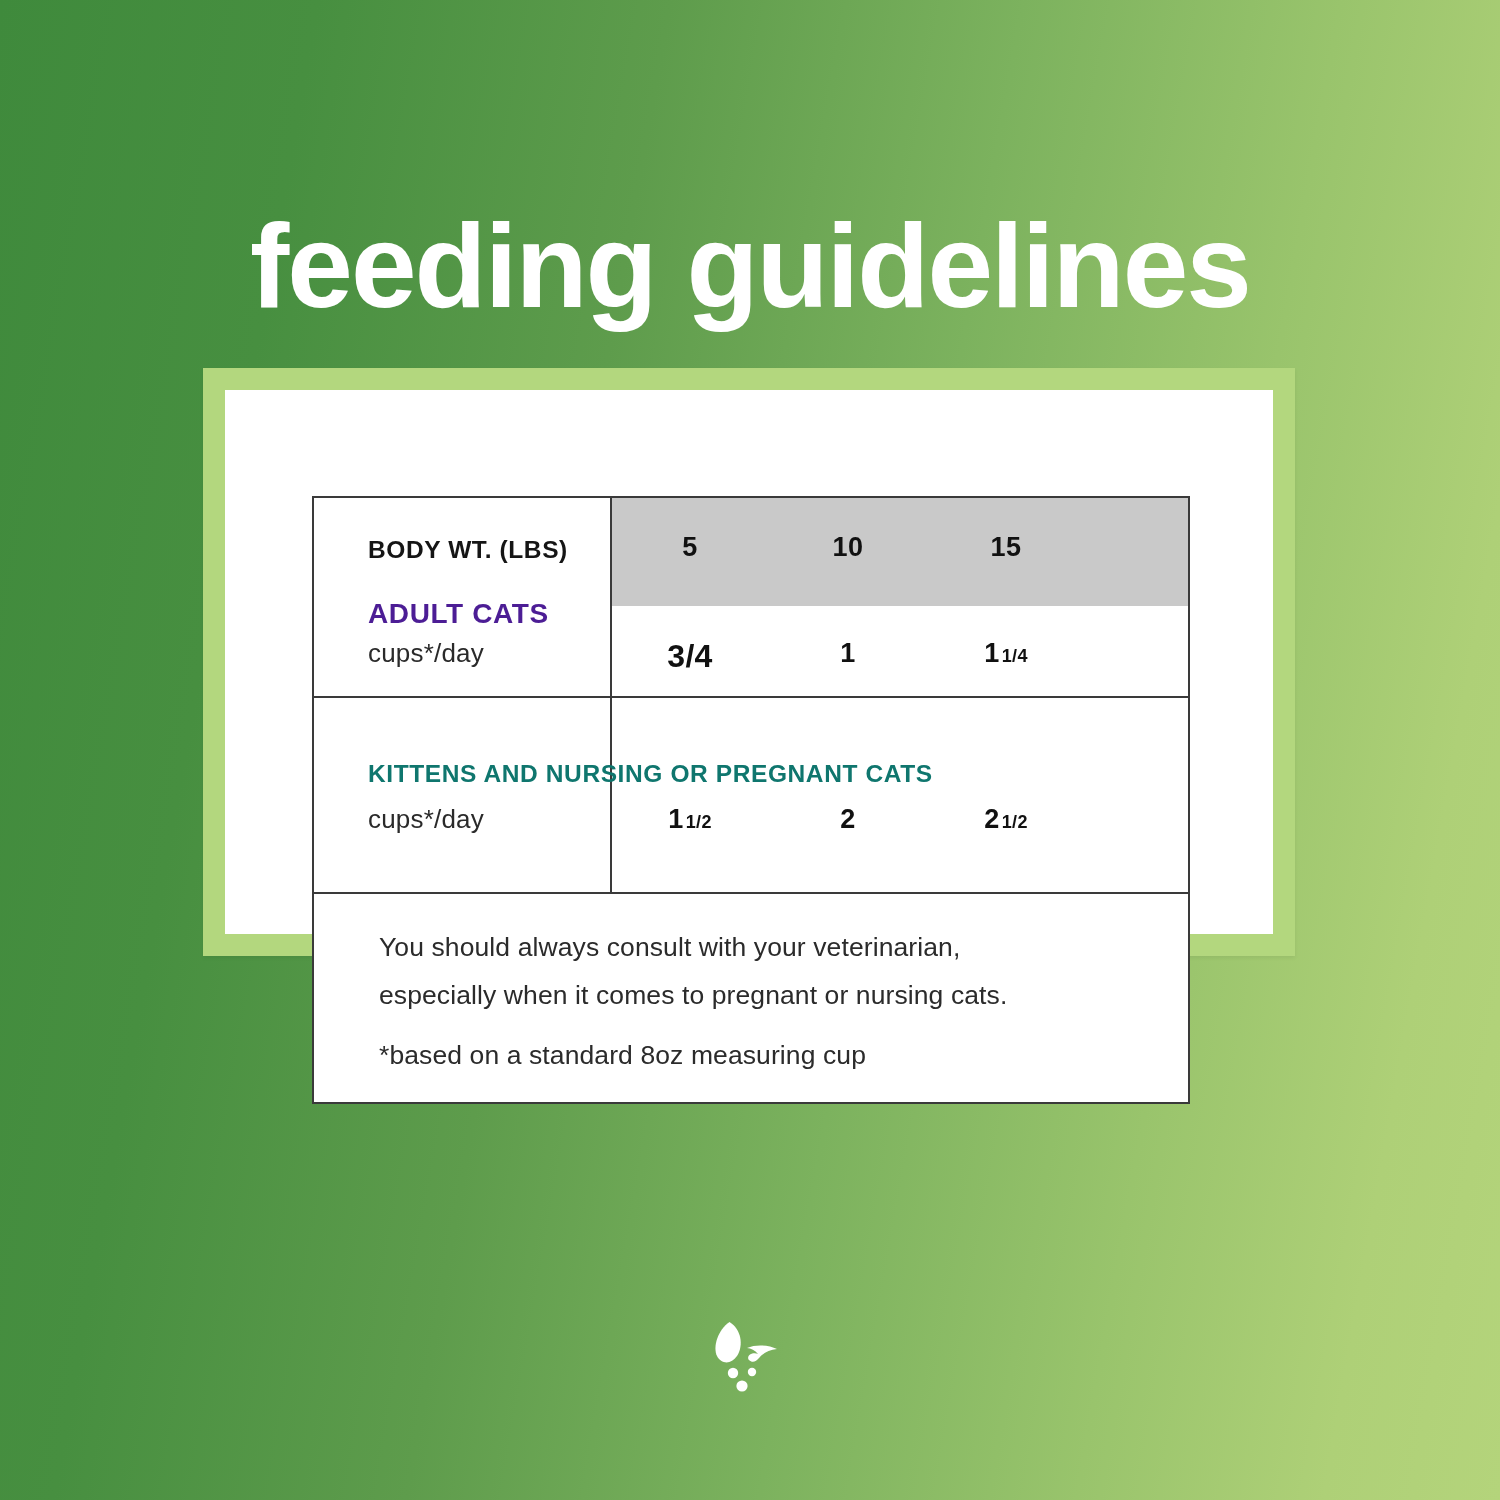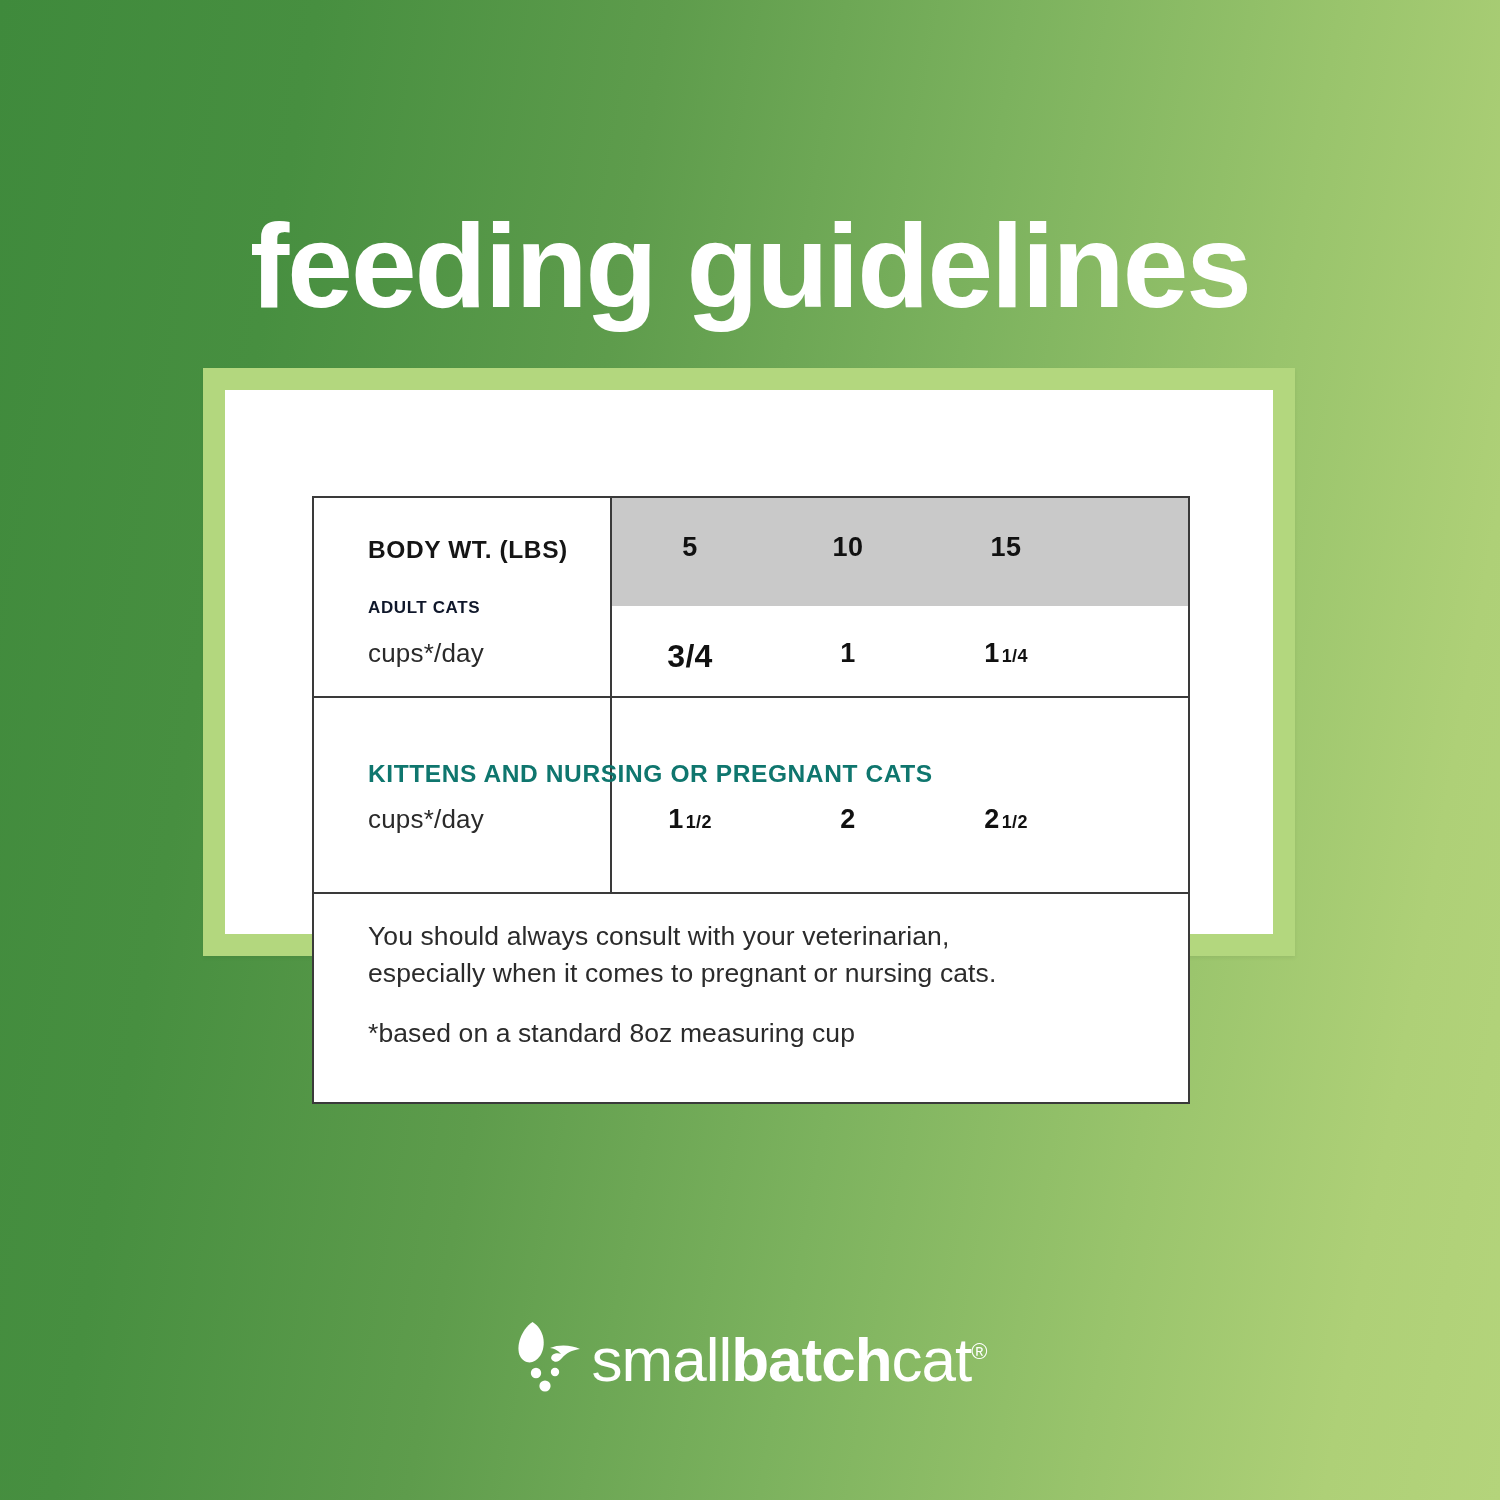--- a/index.html
+++ b/index.html
@@ -143,24 +143,24 @@
     font-weight: 700;
     color: #111111;
     letter-spacing: 0.5px;
   }
 
   
   .adult-label-main {
     position: absolute;
     left: 54px;
     top: 100px;
-    font-size: 17px;
+    font-size: 28px;
     font-weight: 700;
     letter-spacing: 0.6px;
-    color: #0f172a;
+    color: #4c1d95;
   }
   .adult-label-sub {
     position: absolute;
     left: 54px;
     top: 140px;
     font-size: 26px;
     font-weight: 400;
     color: #2a2a2a;
     letter-spacing: 0.2px;
   }
@@ -225,21 +225,21 @@
   }
 
   
   .disclaimer {
     position: absolute;
     left: 54px;
     right: 40px;
     top: 420px;
   }
   .disclaimer p {
-    margin: 0;
+    margin: 11px;
     font-size: 26.5px;
     line-height: 1.38;
     color: #2b2b2b;
     font-weight: 400;
     letter-spacing: 0.1px;
   }
   .disclaimer .note {
     margin-top: 24px;
   }
 
@@ -342,16 +342,15 @@
   </div>
 
   <div id="logo">
     <svg id="logo-mark" viewBox="0 0 72 84" aria-hidden="true">
       <path d="M18.5 4 C30 11, 33 27, 26 38 C20 47, 10 46, 6 38 C1.5 28.5, 7 12, 18.5 4 Z" fill="#ffffff"></path>
       <path d="M36 30 C45 26, 58 27, 66 31 C58 32, 52 35, 48 40 C45 44, 41 45, 38 42 C36.5 40.5, 37 38, 39 36.5 C41.5 35, 45 35, 47 36 C44 32, 40 30.5, 36 30 Z" fill="#ffffff"></path>
       <circle cx="22" cy="55" r="5.2" fill="#ffffff"></circle>
       <circle cx="41" cy="54" r="4.2" fill="#ffffff"></circle>
       <circle cx="31" cy="68" r="5.6" fill="#ffffff"></circle>
     </svg>
-    <div id="logo-text"><span class="lt-light">small</span><span class="lt-bold">batch</span><span class="lt-light">cat</span><span class="lt-reg">®</span></div>
   </div>
 
 </div>
 
 </body></html>

